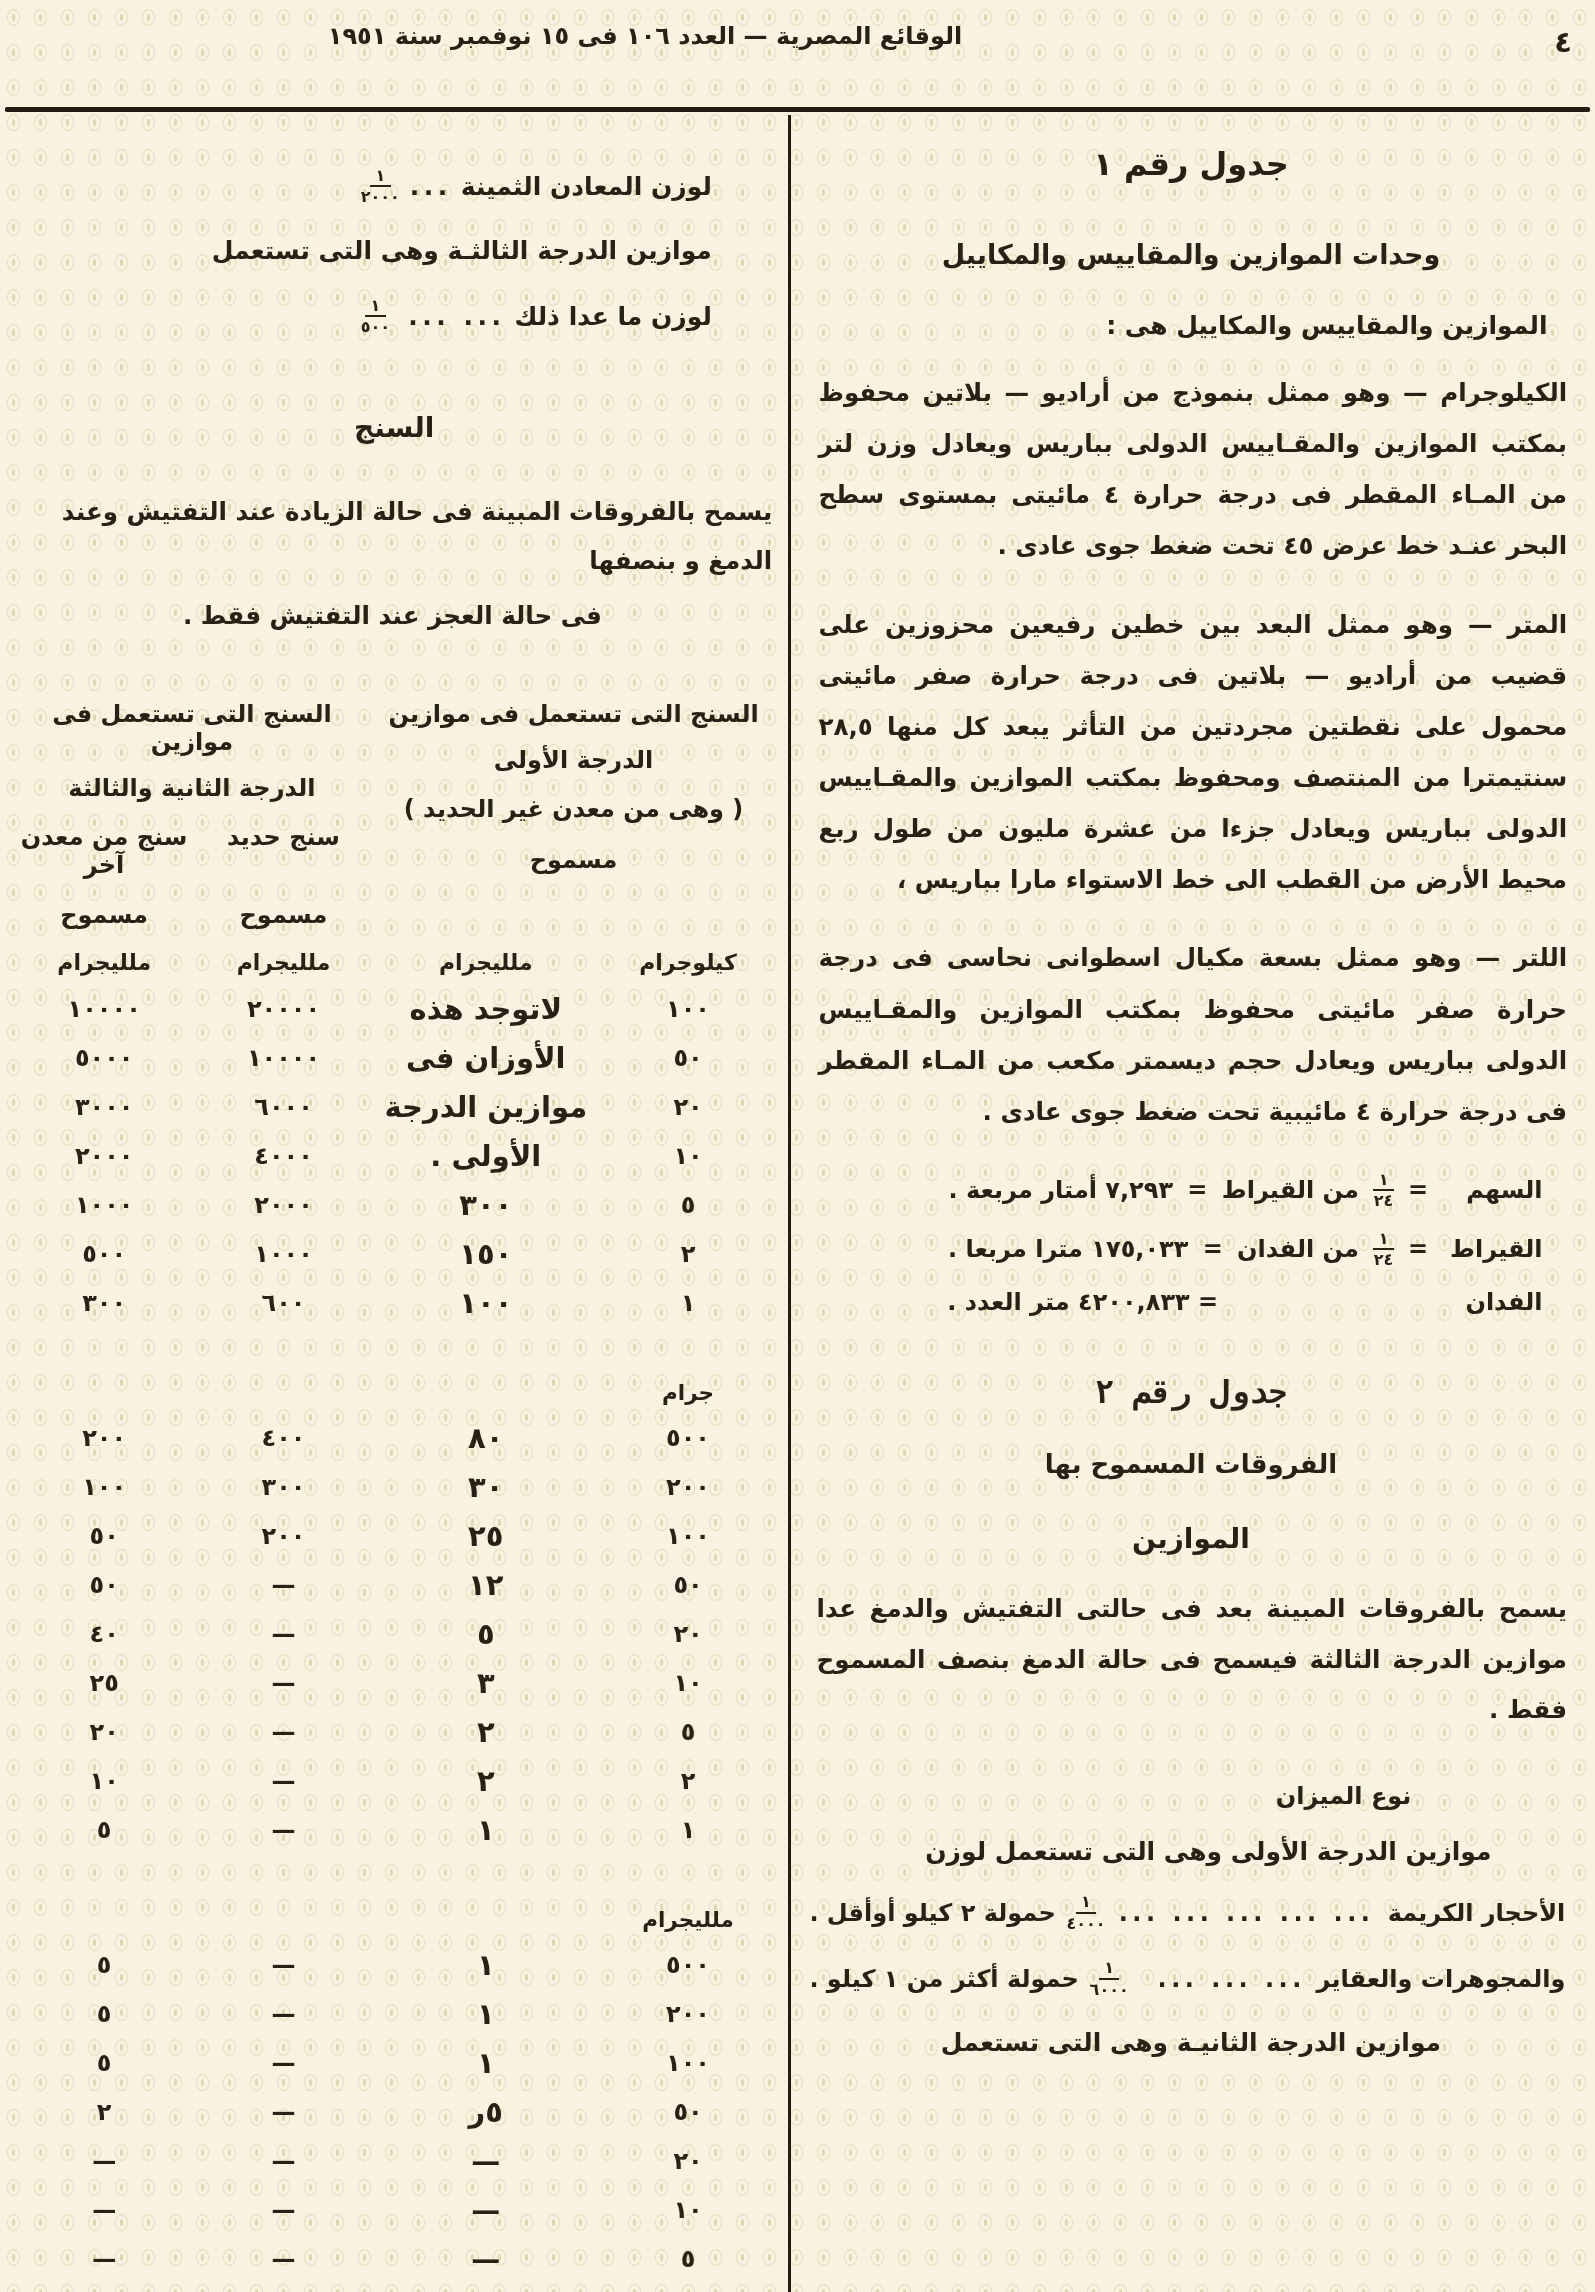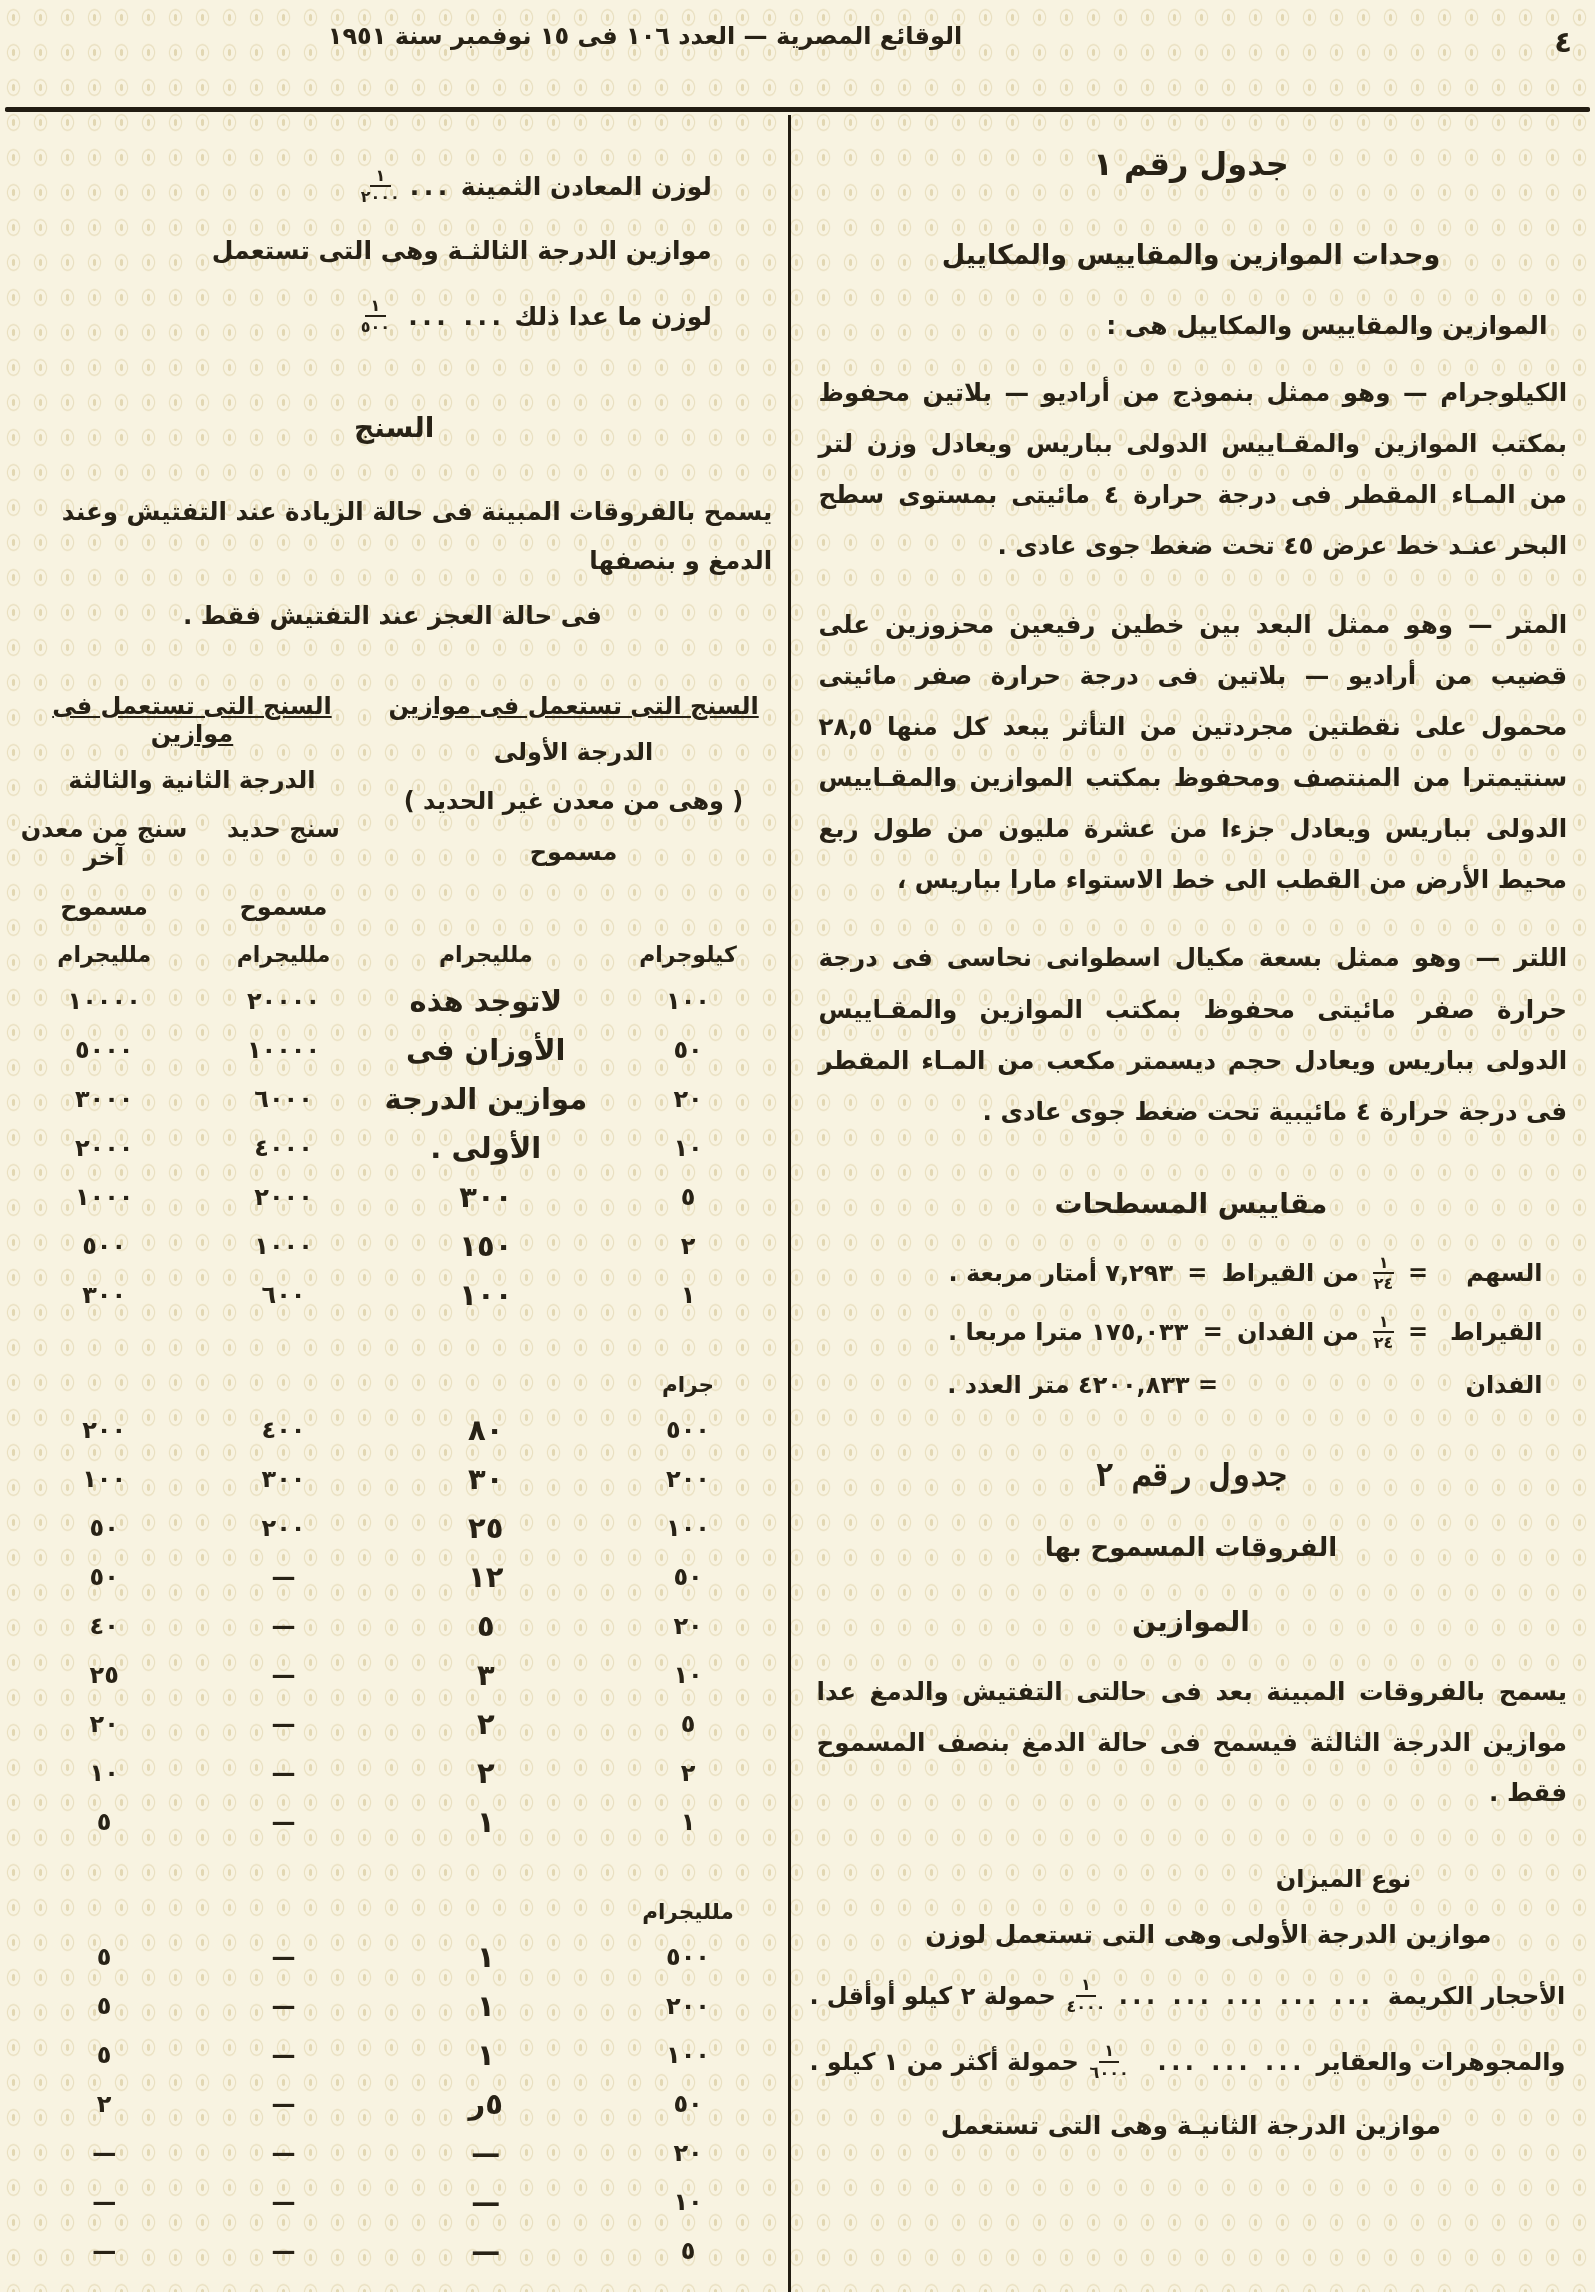--- a/index.html
+++ b/index.html
@@ -53,21 +53,21 @@
   .cont-row{display:flex;direction:rtl;align-items:center;justify-content:space-between;width:46%;margin:52px 64px 0 0;font-size:25px;gap:9px;}
   .cont-row .dots{flex:1;overflow:hidden;white-space:nowrap;letter-spacing:4.5px;text-align:center;}
   .third-line{font-size:25px;margin:30px 64px 0 0;}
   .sanj-title{text-align:center;font-size:28px;margin:75px 0 0 0;}
   .sanj-para{margin:43px 3.6px 0 0;font-size:24.6px;line-height:2.0;}
   .sanj-para .l2{display:block;text-align:center;margin-top:5.4px;}
 
   .sanj-head{display:flex;direction:rtl;margin-top:48px;font-size:24px;text-align:center;}
   .grp-right{width:53%;}
   .grp-left{width:47%;}
-  .g-line{margin-top:4px;text-decoration:underline;}
+  .g-line{margin-top:12px;}
   .g-line2{margin-top:18px;}
   .g-line3{margin-top:21.5px;}
   .g-allow{margin-top:23px;}
   .sub2{display:flex;direction:rtl;margin-top:21.5px;}
   .sub2 .s-iron{width:49%;}
   .sub2 .s-other{width:51%;}
   .units-row{display:flex;direction:rtl;margin-top:21.5px;font-size:22px;text-align:center;}
   .u-w{width:23%;}
   .u-d1{width:30%;}
   .u-fe{width:23%;}
@@ -94,21 +94,20 @@
 
 <section class="col col-right">
   <div class="h-big">جدول رقم ١</div>
   <div class="h-sub">وحدات الموازين والمقاييس والمكاييل</div>
   <div class="intro-line">الموازين والمقاييس والمكاييل هى :</div>
 
   <p class="def">الكيلوجرام — وهو ممثل بنموذج من أراديو — بلاتين محفوظ بمكتب الموازين والمقـاييس الدولى بباريس ويعادل وزن لتر من المـاء المقطر فى درجة حرارة ٤ مائيتى بمستوى سطح البحر عنـد خط عرض ٤٥ تحت ضغط جوى عادى .</p>
   <p class="def">المتر — وهو ممثل البعد بين خطين رفيعين محزوزين على قضيب من أراديو — بلاتين فى درجة حرارة صفر مائيتى محمول على نقطتين مجردتين من التأثر يبعد كل منها ٢٨,٥ سنتيمترا من المنتصف ومحفوظ بمكتب الموازين والمقـاييس الدولى بباريس ويعادل جزءا من عشرة مليون من طول ربع محيط الأرض من القطب الى خط الاستواء مارا بباريس ،</p>
   <p class="def">اللتر — وهو ممثل بسعة مكيال اسطوانى نحاسى فى درجة حرارة صفر مائيتى محفوظ بمكتب الموازين والمقـاييس الدولى بباريس ويعادل حجم ديسمتر مكعب من المـاء المقطر فى درجة حرارة ٤ مائيبية تحت ضغط جوى عادى .</p>
 
-  <div class="h-sec">مقاييس المسطحات</div>
 
   <div class="measures">
     <div class="m-row">
       <span class="lbl">السهم</span>
       <span>=</span>
       <span class="frac">
           <span class="fn">١</span>
           <span class="fd">٢٤</span>
         </span>
       <span>من القيراط</span>

